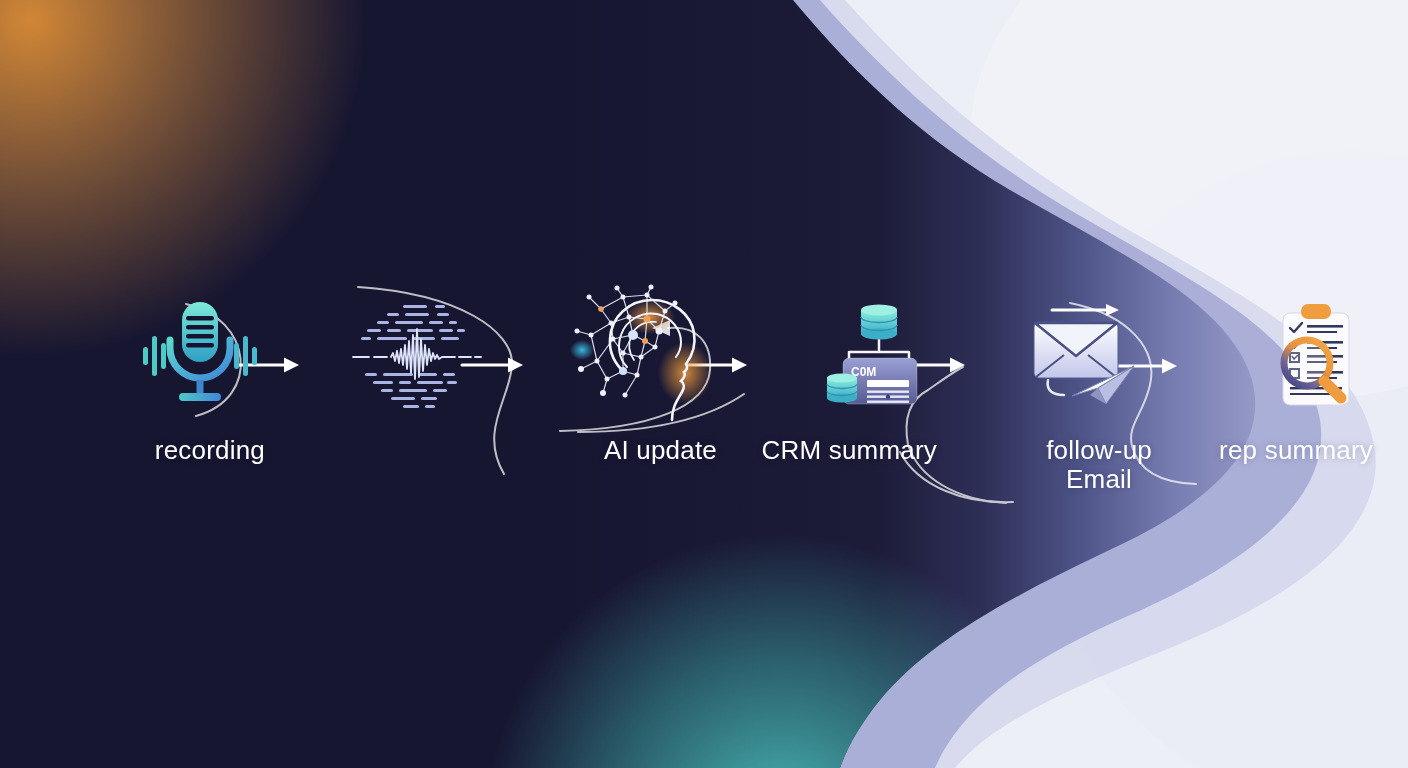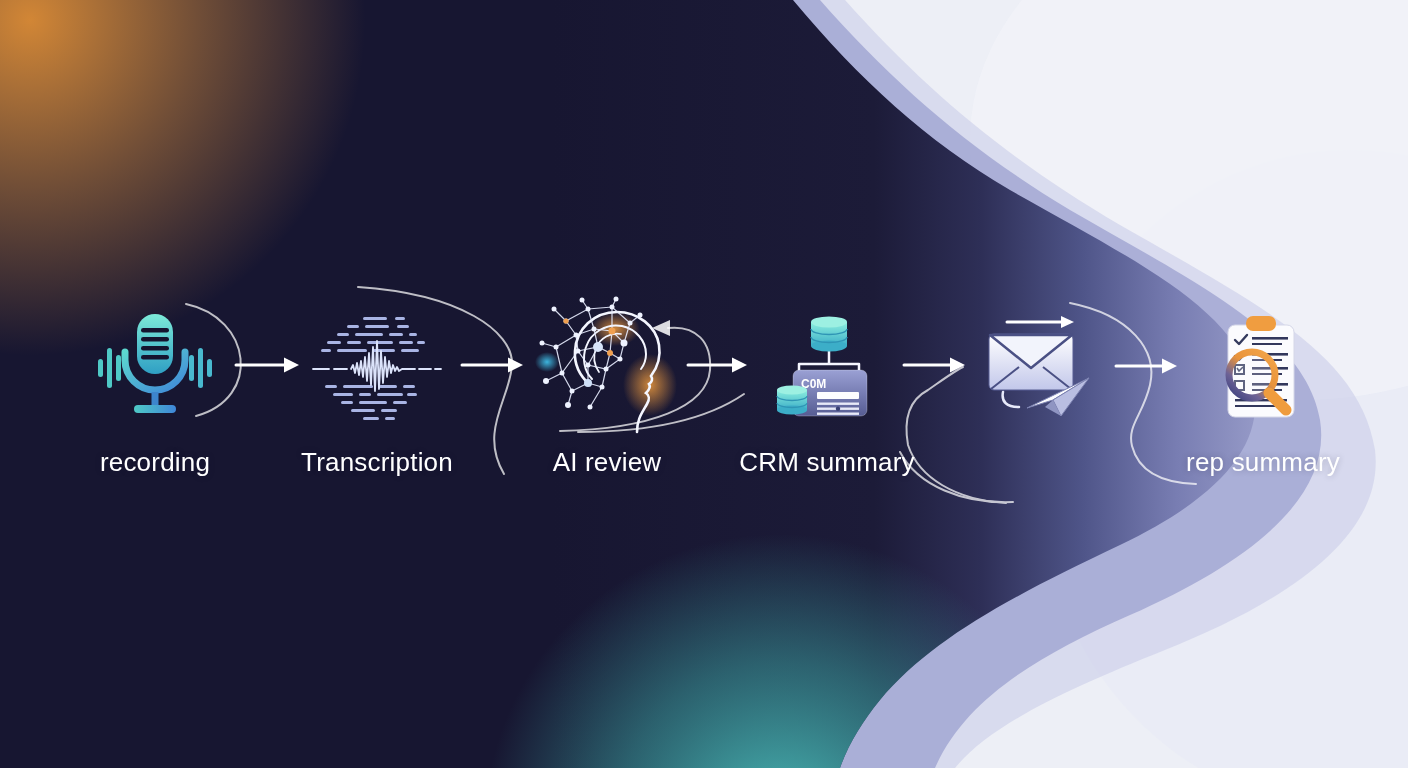--- a/index.html
+++ b/index.html
@@ -4,22 +4,22 @@
 <style>
   html,body{margin:0;padding:0;background:#0c0b1c;}
   #canvas{
     position:relative;width:1408px;height:768px;overflow:hidden;
     background:#edeff6;font-family:"Liberation Sans",sans-serif;
   }
   .layer{position:absolute;left:0;top:0;width:1408px;height:768px;}
   #bg{z-index:0;}
   #connectors{z-index:2;}
   .stage{
-    position:absolute;top:294px;width:220px;z-index:3;
-    display:flex;flex-direction:column;align-items:center;
+    position:absolute;top:282px;width:220px;z-index:3;
+    display:flex;flex-direction:column;align-items:flex-end;
   }
   .icon-box{height:152px;display:flex;align-items:center;justify-content:center;}
   .stage-label{
     margin-top:2px;font-size:26px;line-height:1.12;color:#ffffff;
     text-align:center;letter-spacing:0.2px;text-shadow:0 0 6px rgba(20,20,50,0.25);
   }
   .stage-label span{display:block;}
 </style>
 </head>
 <body>
@@ -177,21 +177,20 @@
             <rect x="52" y="90" width="28" height="3" rx="1.5"></rect>
             <rect x="86" y="90" width="14" height="3" rx="1.5"></rect>
           <rect x="44" y="98" width="24" height="3" rx="1.5"></rect>
             <rect x="74" y="98" width="16" height="3" rx="1.5"></rect>
           <rect x="56" y="106" width="16" height="3" rx="1.5"></rect>
             <rect x="78" y="106" width="10" height="3" rx="1.5"></rect>
         </g>
         <path fill="none" stroke="#dce3fa" stroke-width="1.8" stroke-linecap="round" stroke-linejoin="round" d="M 6,58 H 22 M 27,58 H 40 M 44,58 L 46,54 L 48,62 L 50,52 L 52,64 L 54,50 L 56,66 L 58,46 L 60,70 L 62,42 L 64,74 L 66,36 L 68,80 L 70,30 L 72,78 L 74,40 L 76,72 L 78,46 L 80,66 L 82,50 L 84,62 L 86,54 L 88,60 L 90,56 L 92,60 L 95,58 H 108 M 112,58 H 124 M 128,58 H 134"></path>
       </svg>
     </div>
-    <div class="stage-label">Transcription</div>
   </div>
 
   <div class="stage" style="left:497px;">
     <div class="icon-box">
       <svg width="150" height="150" viewBox="0 0 150 150" aria-hidden="true">
         <defs>
           <radialGradient id="gOr1">
               <stop offset="0" stop-color="#ef9b3e" stop-opacity="0.85"></stop>
               <stop offset="1" stop-color="#ef9b3e" stop-opacity="0"></stop>
             </radialGradient>
@@ -239,21 +238,21 @@
           <circle cx="58" cy="112" r="2.5"></circle>
             <circle cx="108" cy="20" r="2.5"></circle>
         </g>
         <circle cx="66" cy="52" r="5" fill="#d7e4fa"></circle>
         <circle cx="56" cy="88" r="4" fill="#cfe0f8"></circle>
         <circle cx="80" cy="36" r="3.5" fill="#f0a050"></circle>
         <circle cx="78" cy="58" r="3" fill="#f0a050"></circle>
         <circle cx="34" cy="26" r="2.6" fill="#f0a050"></circle>
       </svg>
     </div>
-    <div class="stage-label">AI review</div>
+    <div class="stage-label">AI update</div>
   </div>
 
   <div class="stage" style="left:717px;">
     <div class="icon-box">
       <svg width="120" height="112" viewBox="0 0 120 112" aria-hidden="true">
         <defs>
           <linearGradient id="tealCyl" x1="0" y1="0" x2="0" y2="1">
             <stop offset="0" stop-color="#8ceede"></stop>
               <stop offset="1" stop-color="#3caec8"></stop>
           </linearGradient>
@@ -311,20 +310,24 @@
           <polygon points="13,21 95,21 54,54" fill="#f2f4fc" stroke="#4a5084" stroke-width="2.5" stroke-linejoin="round"></polygon>
           <path d="M 14,75 L 42,53 M 94,75 L 66,53" stroke="#4a5084" stroke-width="2" fill="none"></path>
         </g>
         <path d="M 26,78 C 24,88 30,93 42,93" stroke="#e8eafa" stroke-width="2.5" fill="none" stroke-linecap="round"></path>
         <g>
           <polygon points="50,94 112,64 76,86" fill="#fbfcff" stroke="#7d83b2" stroke-width="1"></polygon>
           <polygon points="76,86 112,64 84,102" fill="#b9bee2" stroke="#7d83b2" stroke-width="1"></polygon>
           <polygon points="76,86 84,102 68,93" fill="#8f95c2"></polygon>
         </g>
       </svg>
+    </div>
+    <div class="stage-label">
+      <span>follow-up</span>
+      <span>Email</span>
     </div>
   </div>
 
   <div class="stage" style="left:1153px;">
     <div class="icon-box">
       <svg width="110" height="115" viewBox="0 0 110 115" aria-hidden="true">
         <defs>
           <linearGradient id="magG" gradientUnits="userSpaceOnUse" x1="60" y1="40" x2="25" y2="85">
             <stop offset="0" stop-color="#f2a347"></stop>
               <stop offset="0.4" stop-color="#e8933c"></stop>

